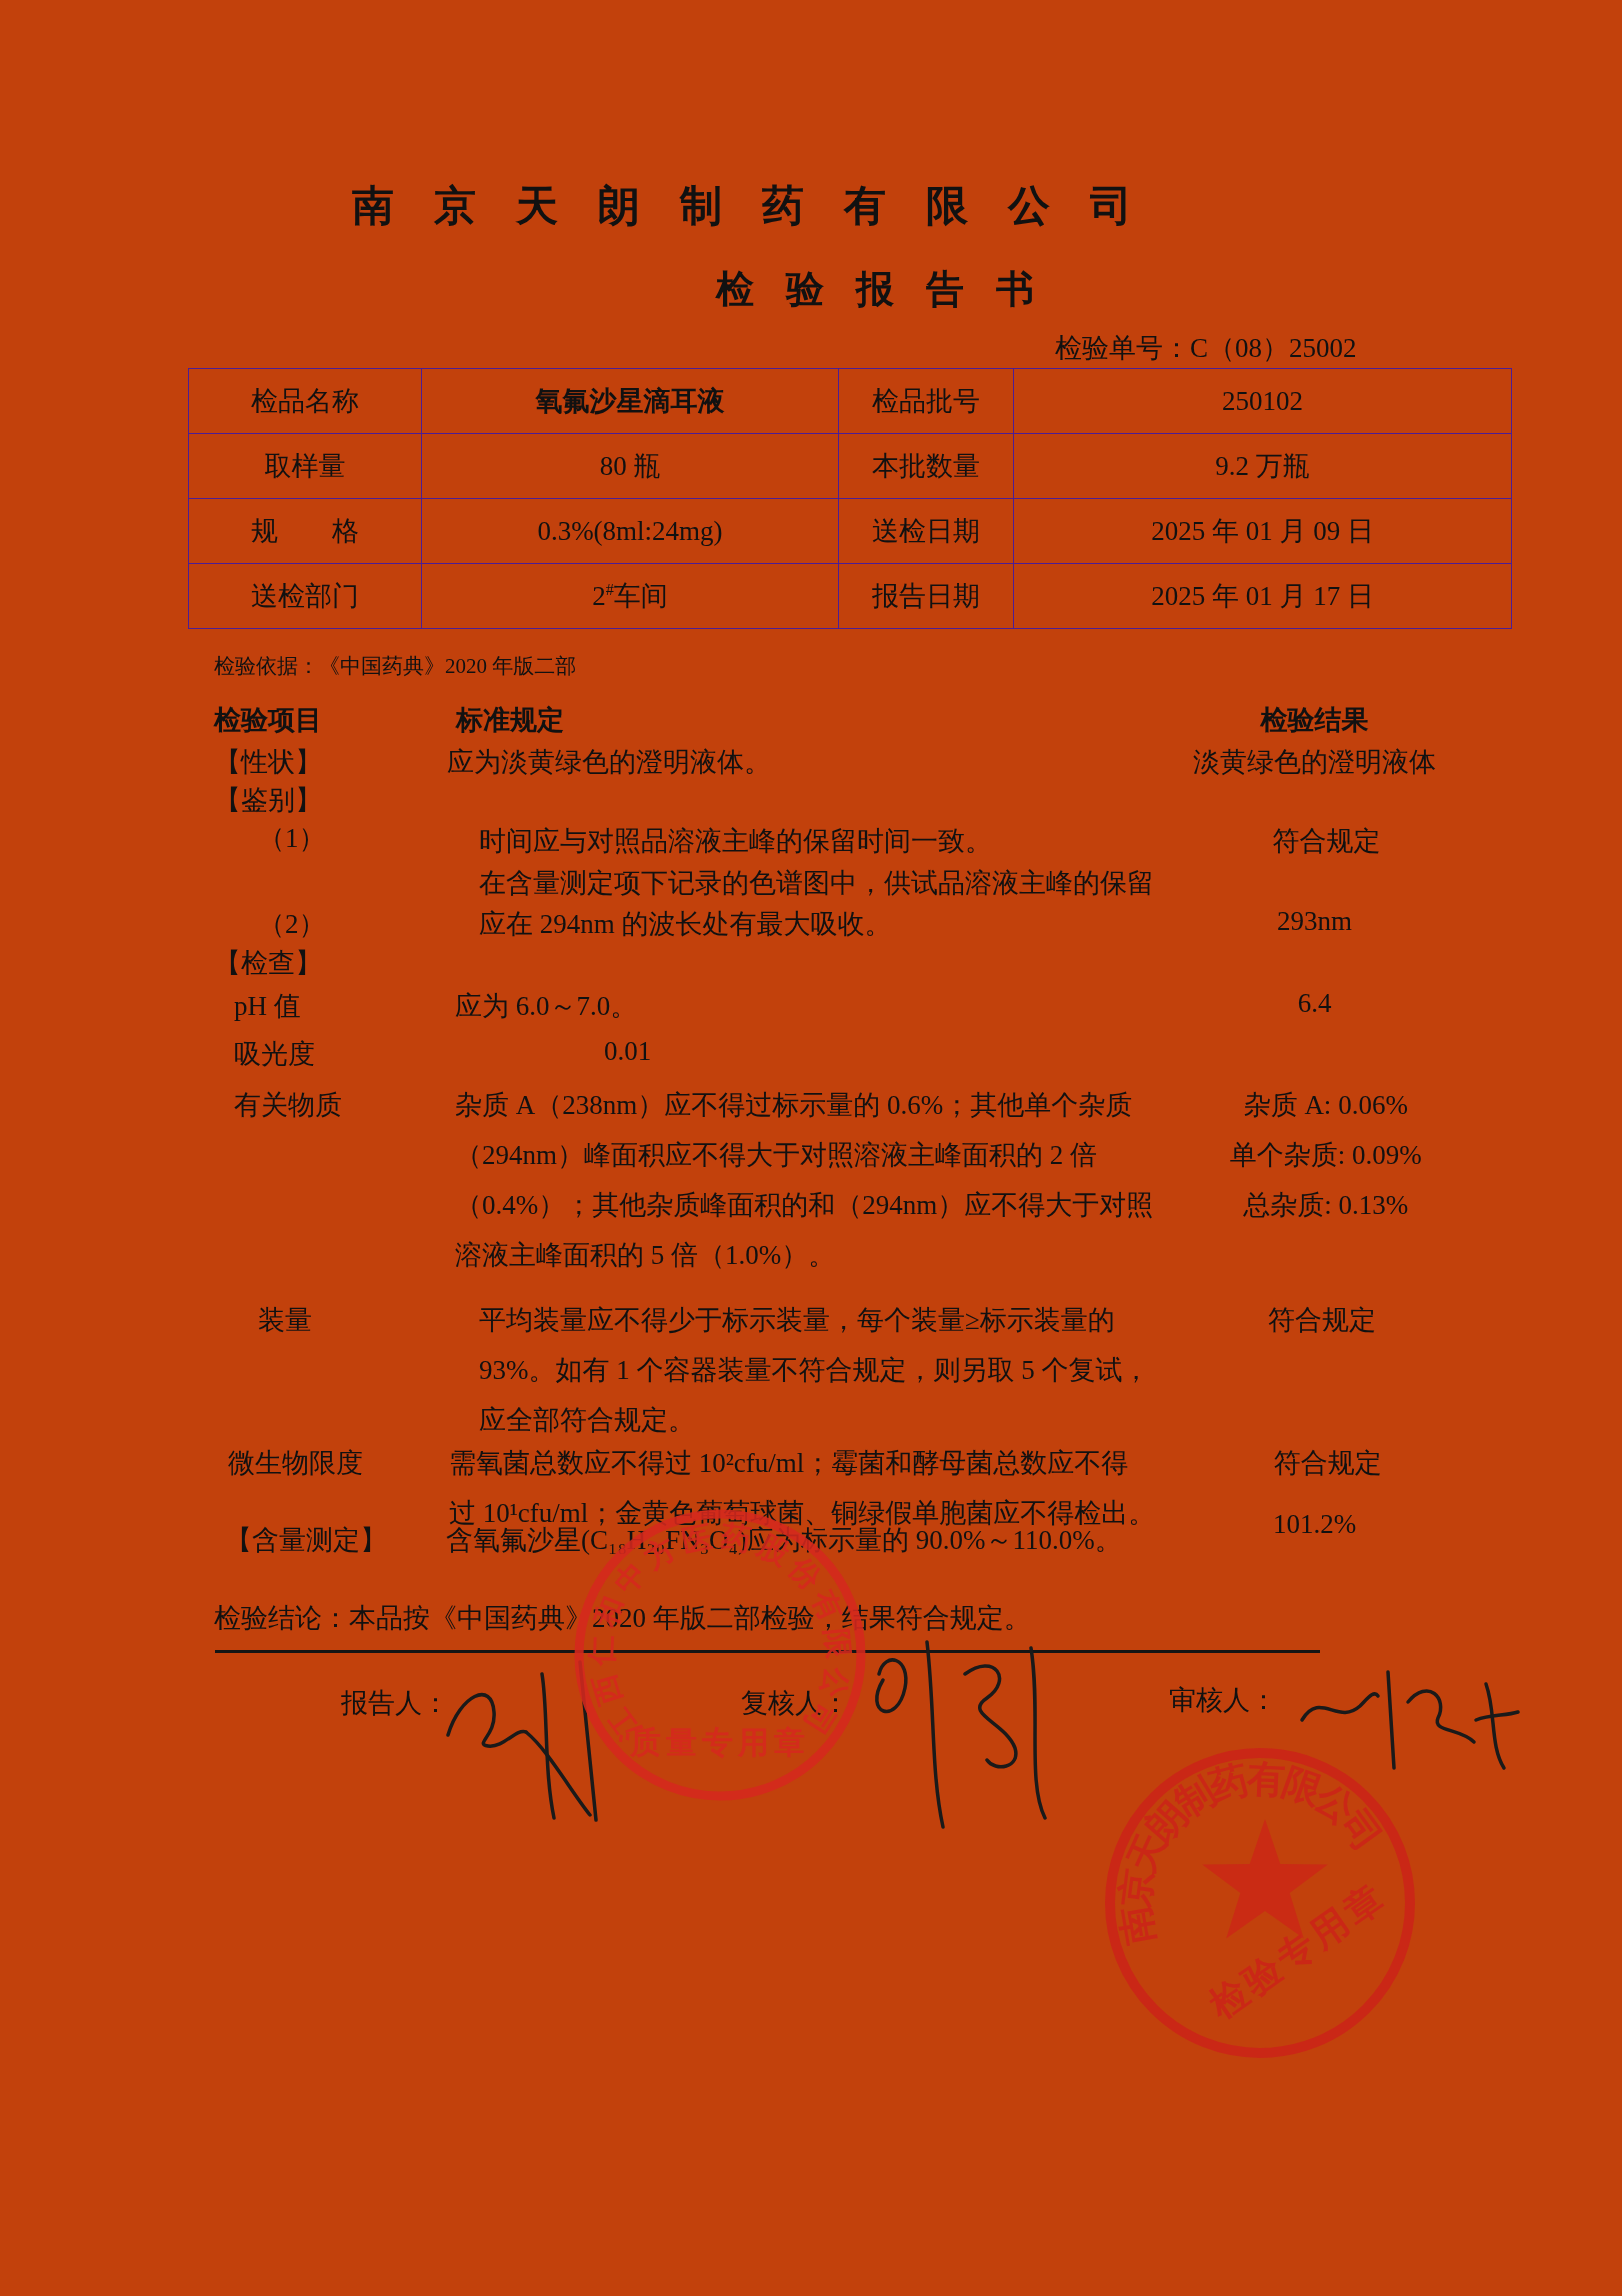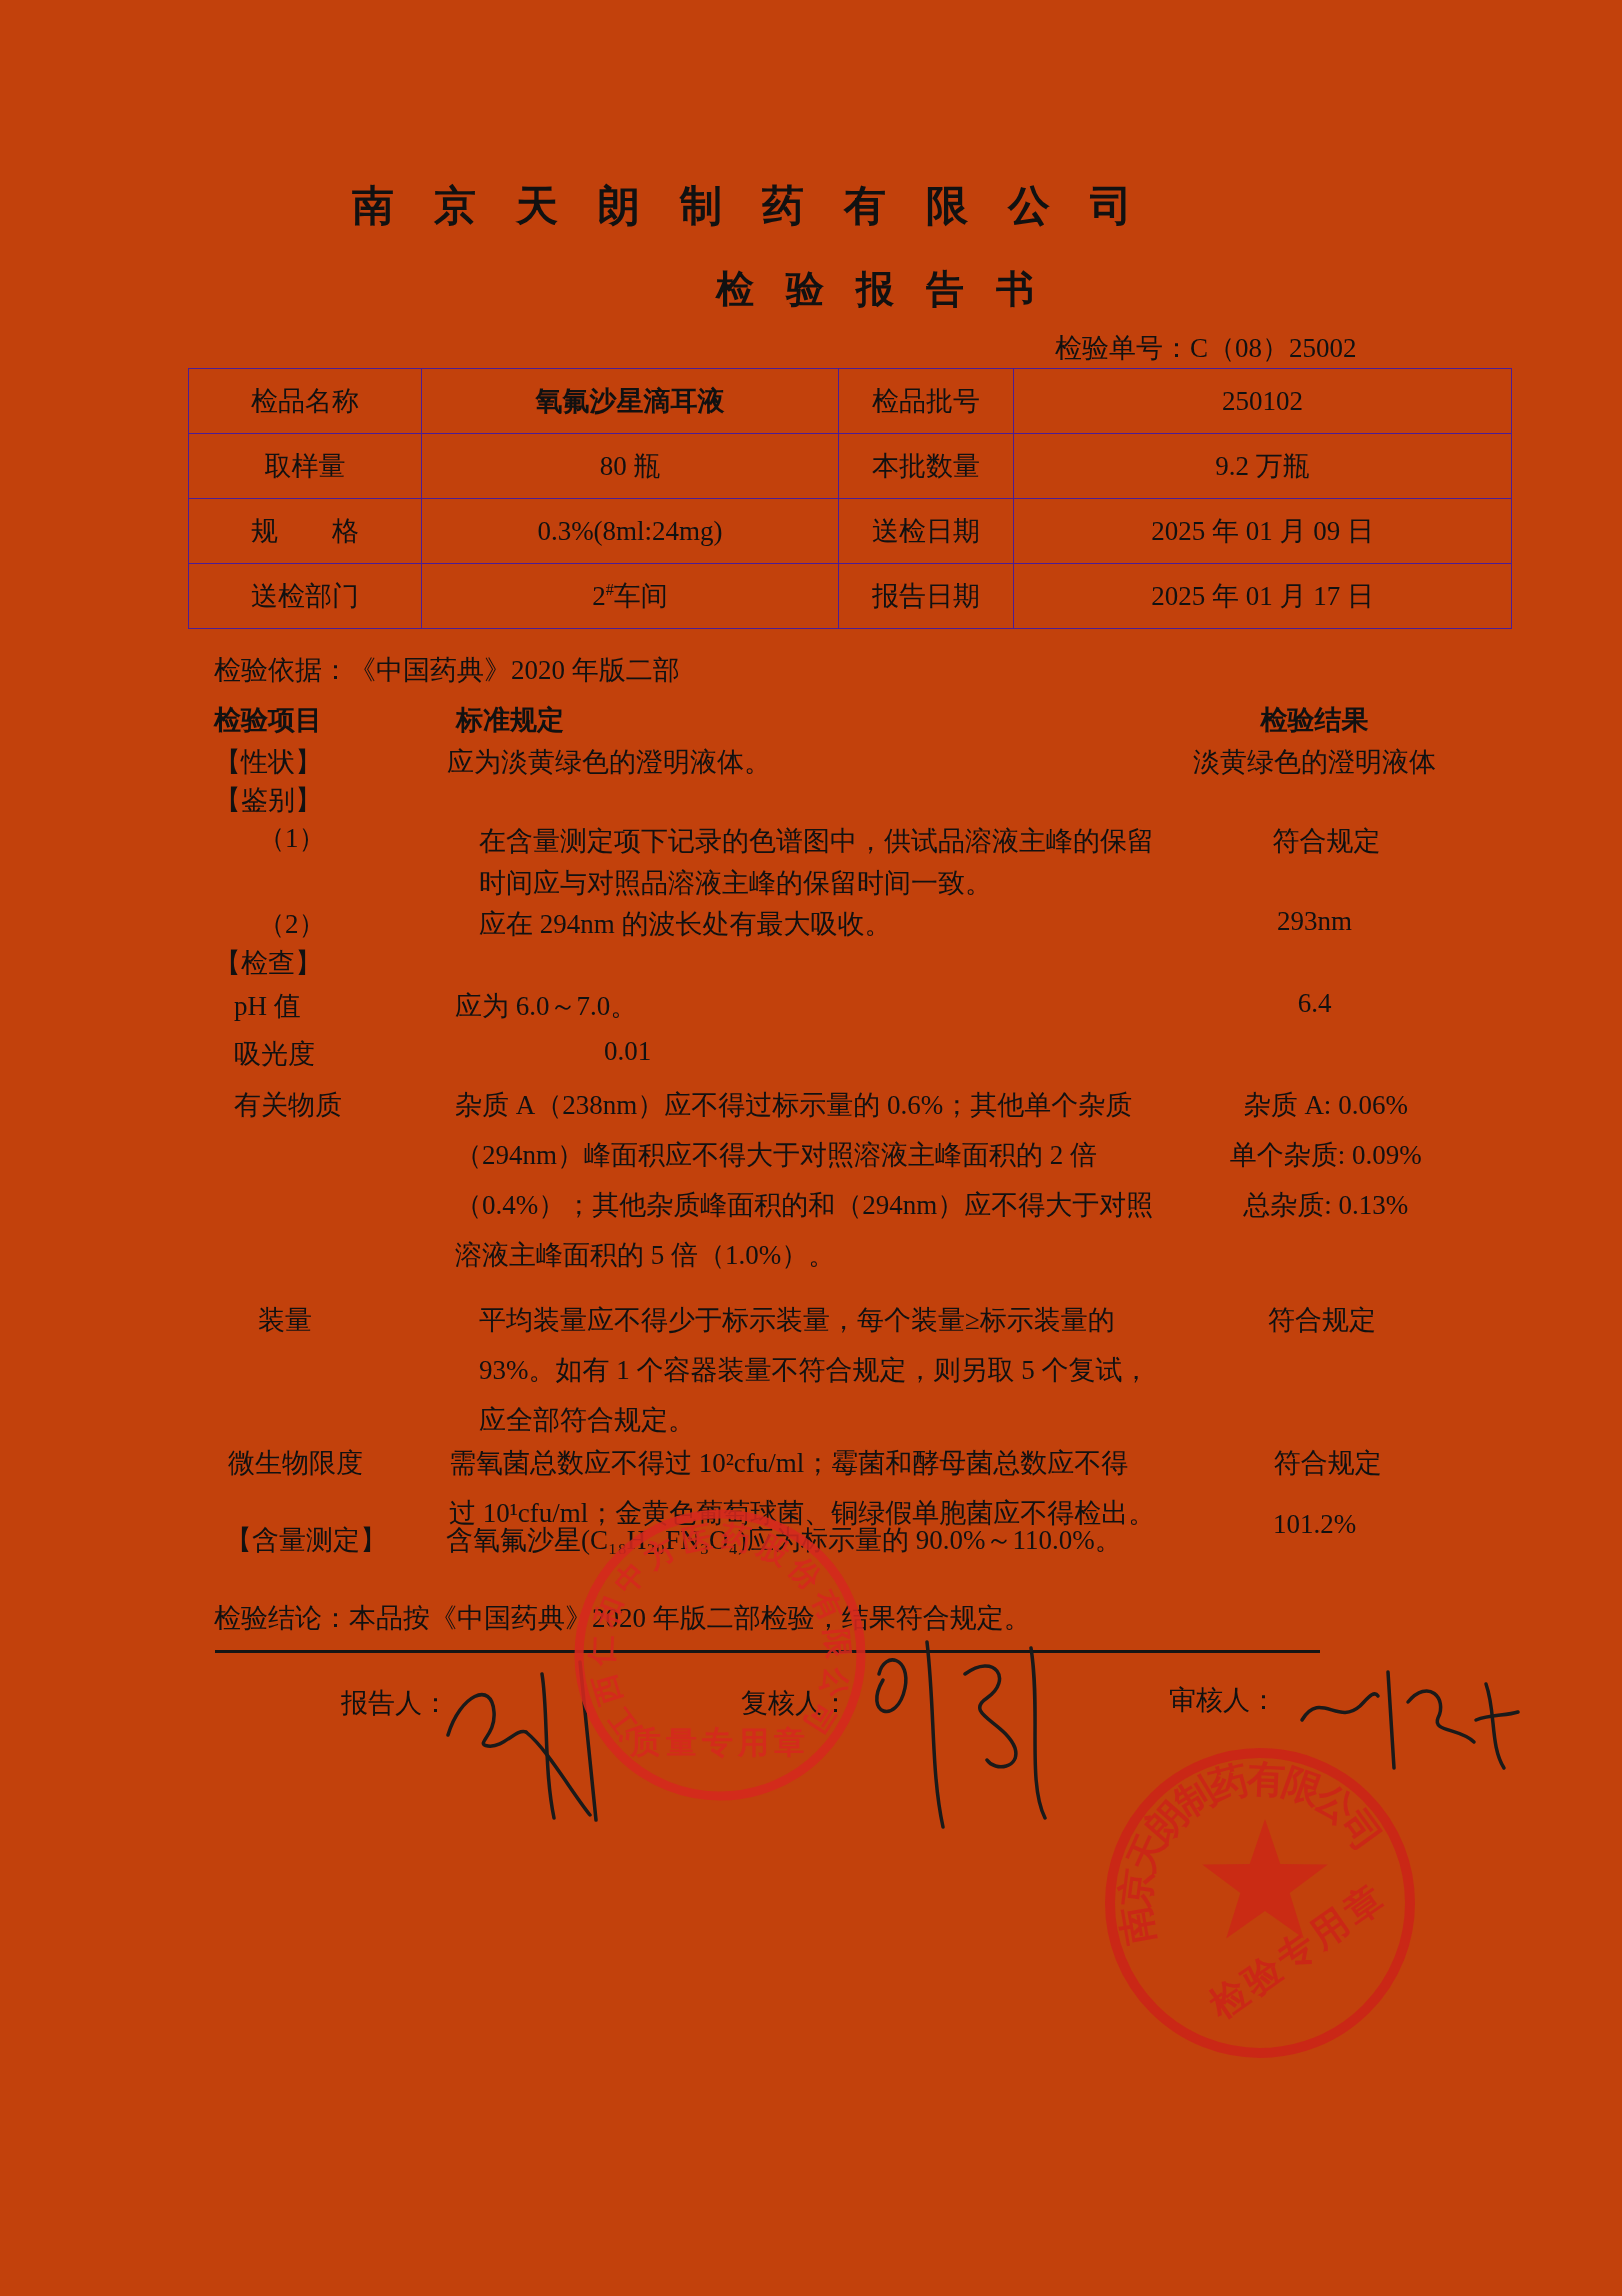--- a/index.html
+++ b/index.html
@@ -32,21 +32,21 @@
   table.info td{
     border:1px solid #4c1d95;
     height:64px;
     text-align:center;vertical-align:middle;
     font-size:27px;
     padding:0 4px;
     white-space:nowrap;
   }
   td.c1{width:224px;} td.c2{width:408px;} td.c3{width:166px;} td.c4{width:489px;}
   .bold{font-weight:700;}
-  .basis{left:214px;top:652px;font-size:27px;white-space:nowrap;}
+  .basis{left:214px;top:652px;font-size:21px;white-space:nowrap;}
   .row{position:absolute;left:214px;right:135px;display:flex;font-size:27px;}
   .ci{flex:none;width:221px;white-space:nowrap;}
   .cs{flex:1;white-space:nowrap;}
   .cr{flex:none;width:345px;text-align:center;white-space:nowrap;}
   .lh50 .cs div,.lh50 .cr div{line-height:50px;height:50px;}
   .lh42 .cs div,.lh42 .cr div{line-height:42px;height:42px;}
   .hdr{font-weight:700;}
   .ind1{padding-left:44px;} .ind2{padding-left:20px;} .ind3{padding-left:14px;} .ind4{padding-left:11px;}
   .conclusion{left:214px;top:1600px;font-size:27px;white-space:nowrap;}
   .sign-rule{left:215px;top:1650px;width:1105px;height:3px;background:#151515;}
@@ -106,22 +106,22 @@
     <div class="cr">淡黄绿色的澄明液体</div>
   </div>
 
   <div class="row" style="top:782px;">
     <div class="ci">【鉴别】</div>
   </div>
 
   <div class="row lh42" style="top:820px;">
     <div class="ci ind1">（1）</div>
     <div class="cs">
+      <div>时间应与对照品溶液主峰的保留时间一致。</div>
       <div>在含量测定项下记录的色谱图中，供试品溶液主峰的保留</div>
-      <div>时间应与对照品溶液主峰的保留时间一致。</div>
     </div>
     <div class="cr">
       <div>符合规定</div>
     </div>
   </div>
 
   <div class="row" style="top:906px;">
     <div class="ci ind1">（2）</div>
     <div class="cs">应在 294nm 的波长处有最大吸收。</div>
     <div class="cr">293nm</div>

